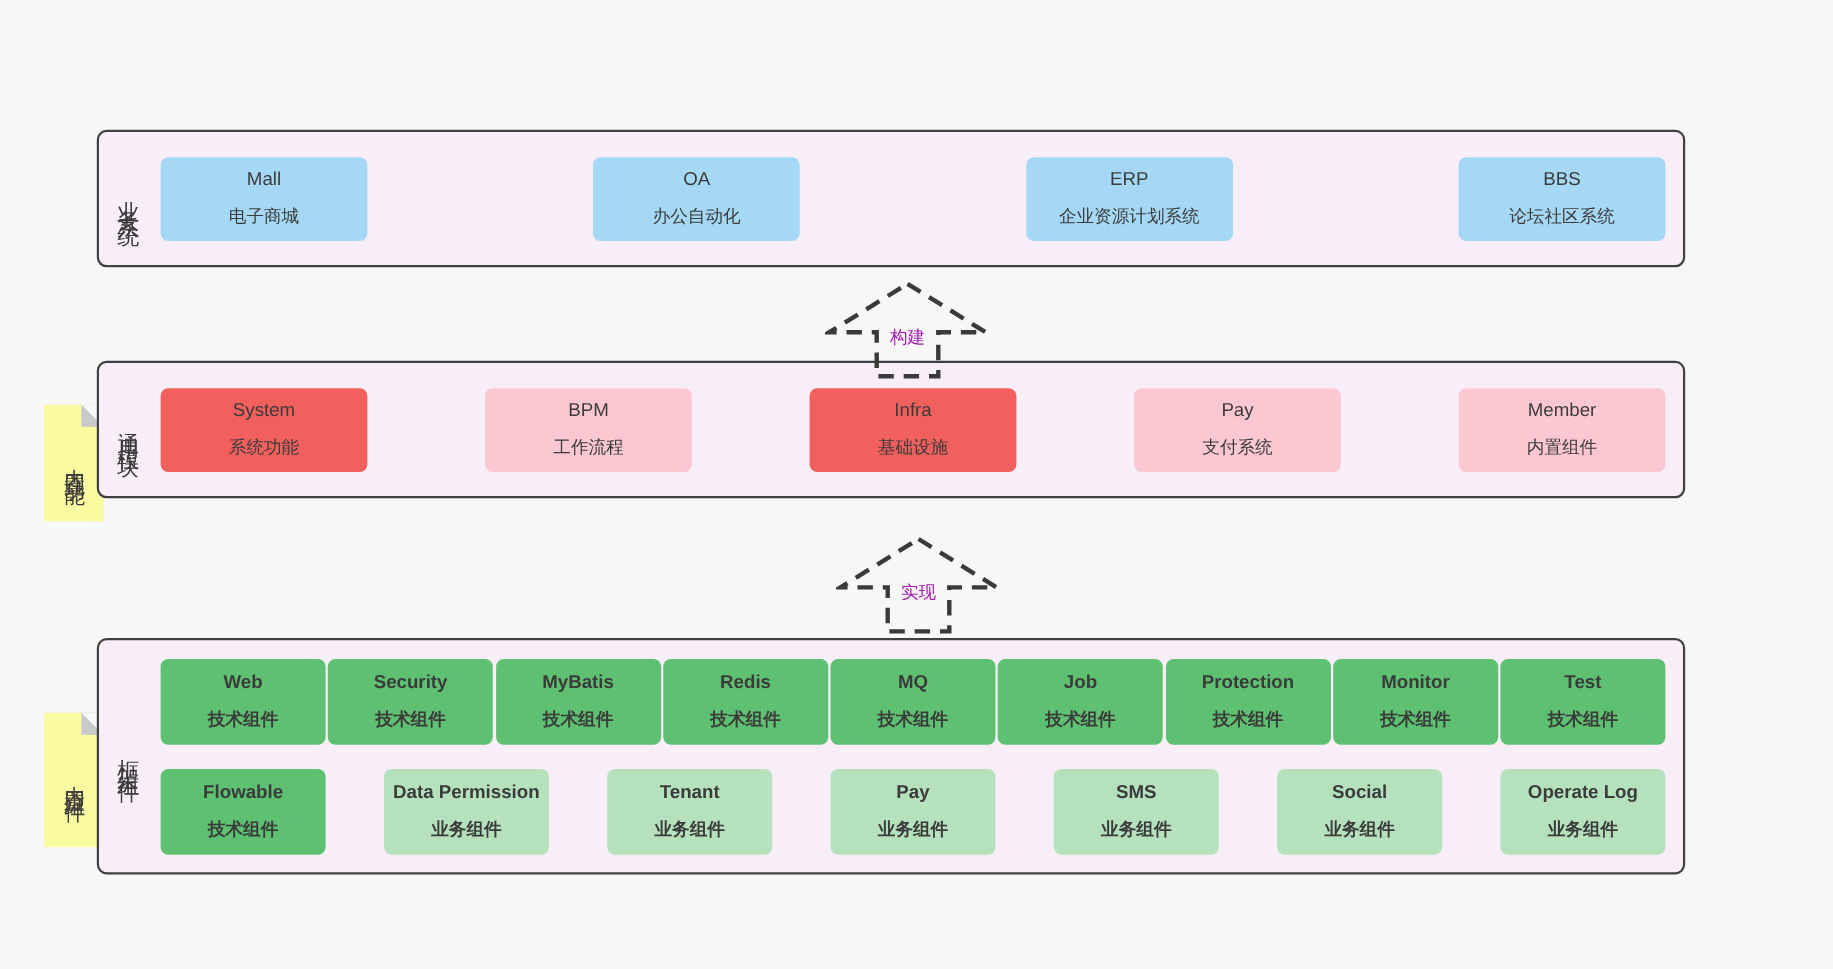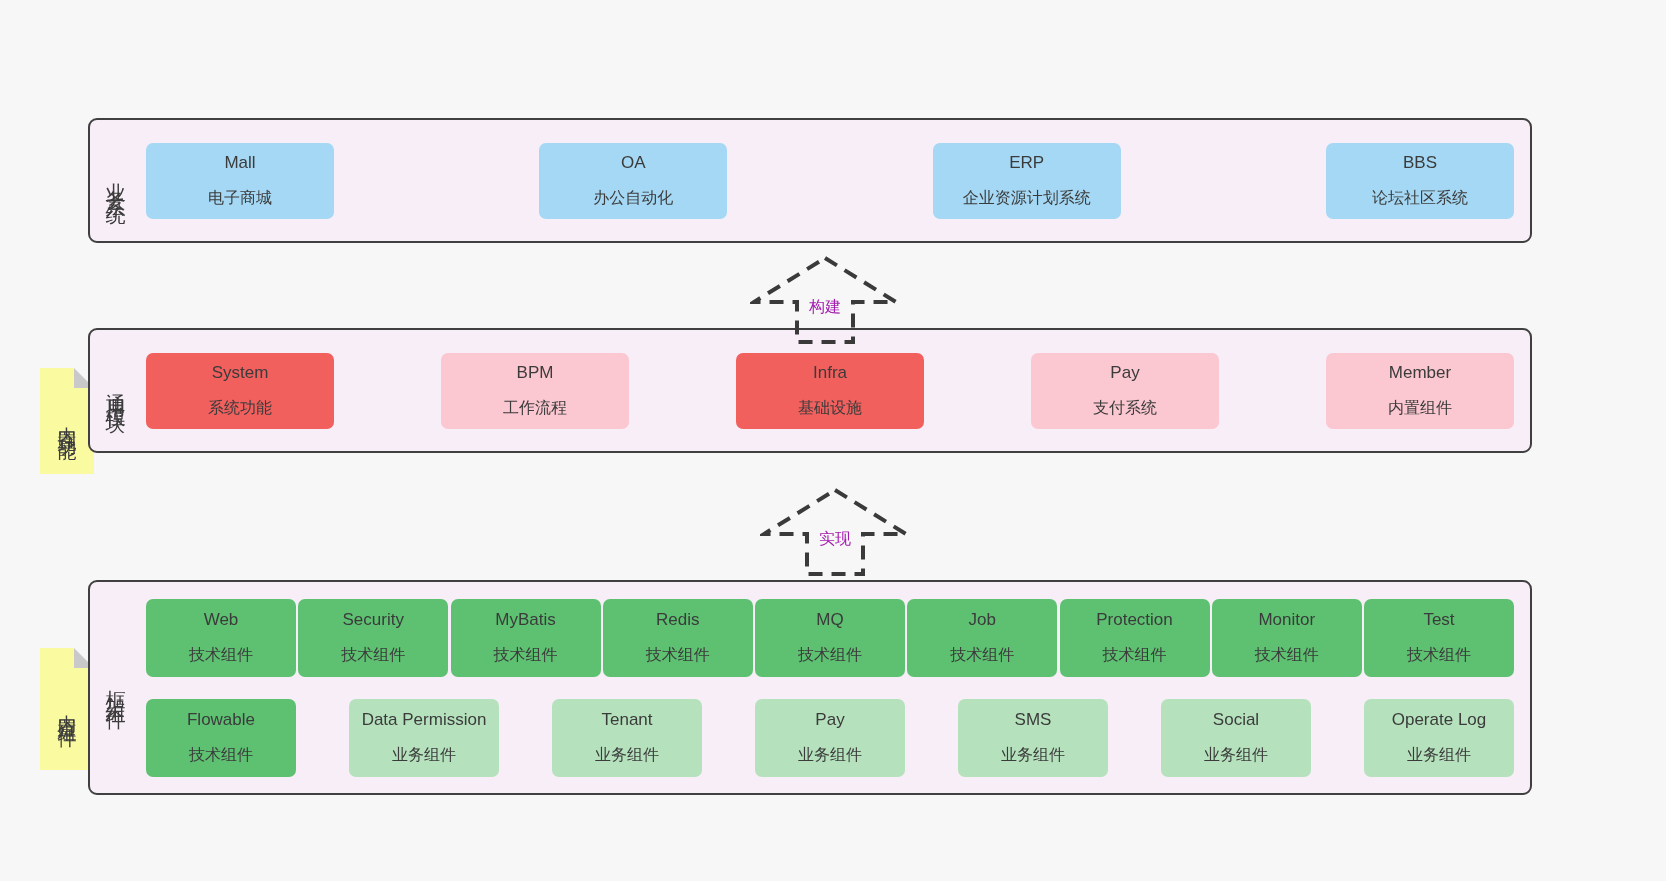--- a/index.html
+++ b/index.html
@@ -29,21 +29,21 @@
     display:flex;flex-wrap:wrap;align-content:center;
     justify-content:space-between;row-gap:22px;
   }
   
   .box{
     display:flex;flex-direction:column;align-items:center;justify-content:center;
     border-radius:7px;text-align:center;line-height:1.35;
     box-sizing:border-box;padding:4px 8px;
   }
   .band-boxes .box{width:188px;height:76px;}
-  .band-grid  .box{flex:0 0 150px;width:150px;height:78px;}
+  .band-grid  .box{flex:0 0 150px;width:150px;height:78px;font-weight:bold;}
   .box-name{font-size:17px;}
   .box-desc{font-size:16px;margin-top:12px;}
   .blue  {background:#a4d8f4;}
   .red   {background:#f2605e;}
   .pink  {background:#fbc7d0;}
   .green {background:#5dc171;}
   .lgreen{background:#b5e2bd;}
   
   .note{
     position:absolute;left:40px;width:54px;background:#fafaa0;z-index:1;

